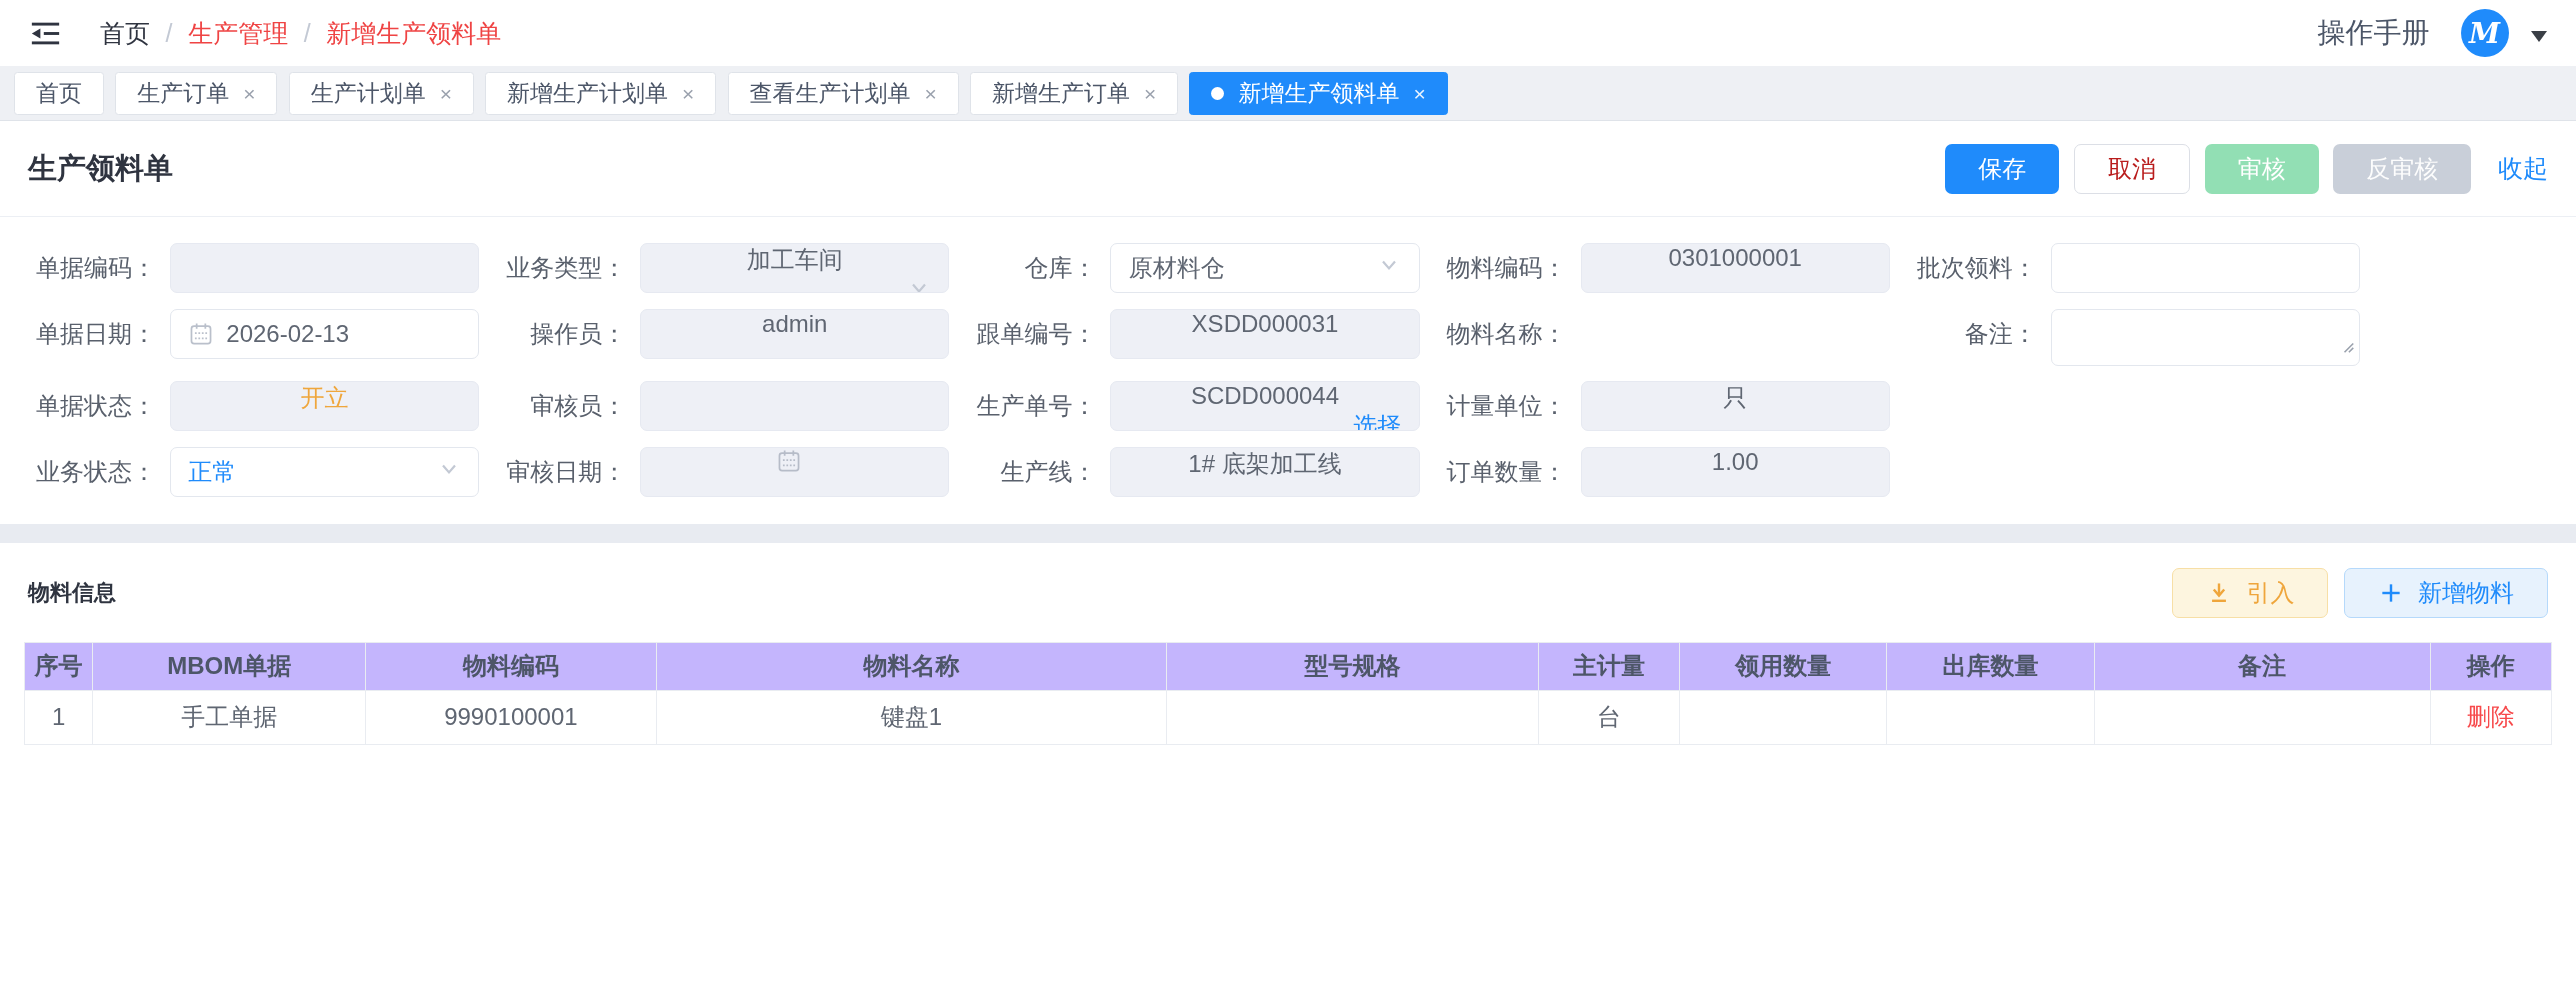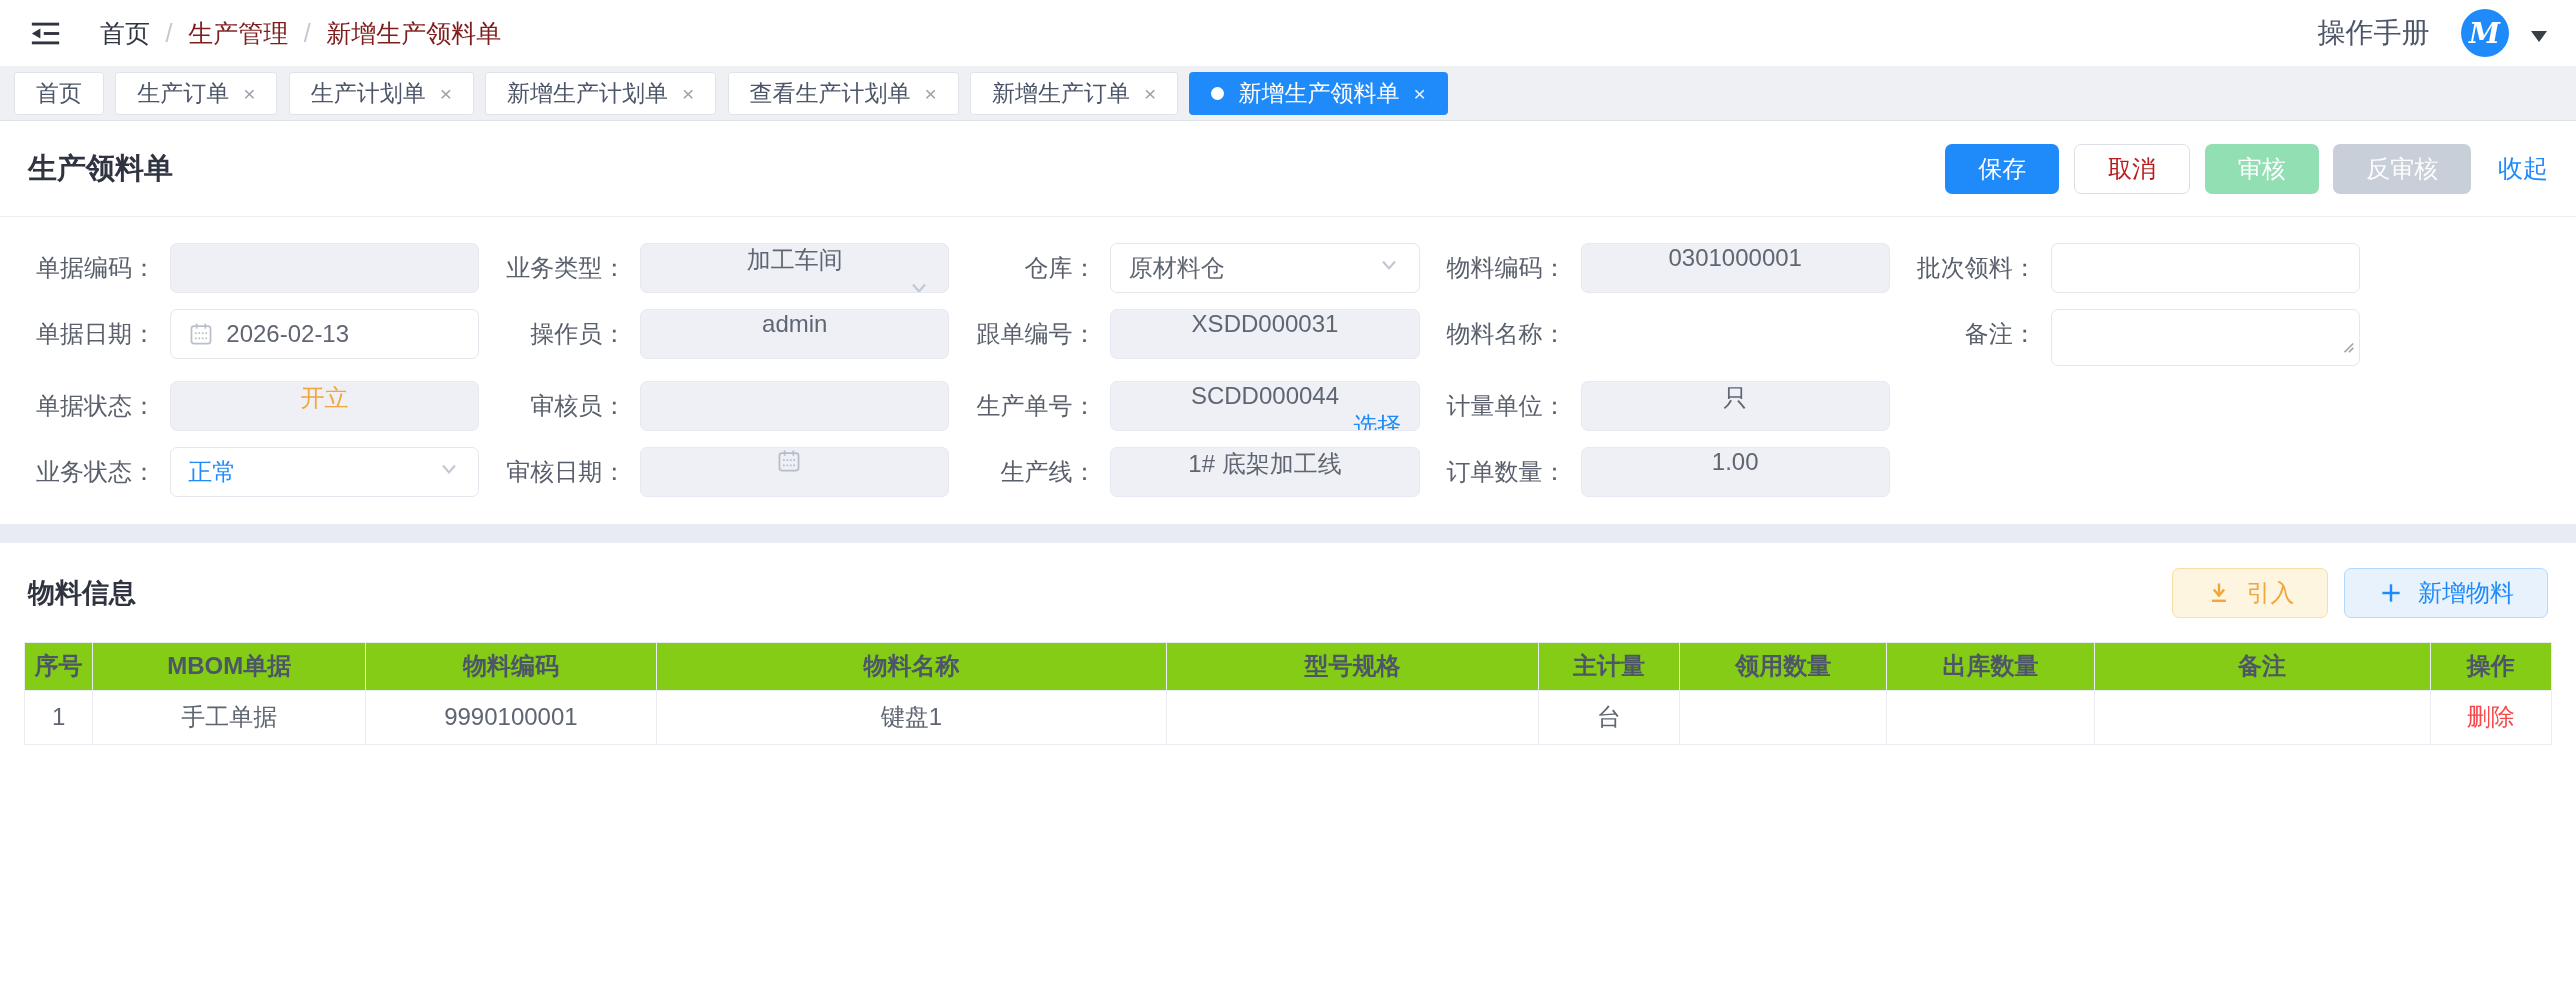--- a/index.html
+++ b/index.html
@@ -6,21 +6,21 @@
   html,body { width:2576px; height:991px; background:#fff; font-family:"Liberation Sans","DejaVu Sans",sans-serif; color:#5f6672; overflow:hidden; }
   .page { width:2576px; height:991px; display:flex; flex-direction:column; }
 
   
   .topbar { height:66px; background:#fff; display:flex; align-items:center; padding:0 29px; flex:none; }
   .collapse-btn { width:35px; height:29px; display:flex; align-items:center; cursor:pointer; }
   .breadcrumb { display:flex; align-items:center; margin-left:36px; font-size:25px; }
   .bc-home { color:#2f3440; font-weight:500; cursor:pointer; }
   .bc-sep { color:#c3c9d4; margin:0 15.6px; }
   .bc-sep::before { content:"/"; }
-  .bc-item { color:#7f1d1d; cursor:pointer; }
+  .bc-item { color:#ef4444; cursor:pointer; }
   .bc-item.current { cursor:default; }
   .topbar-right { margin-left:auto; display:flex; align-items:center; }
   .manual-link { font-size:28px; color:#4c5668; cursor:pointer; }
   .avatar { width:48px; height:48px; border-radius:50%; background:var(--primary,#1f8bfb); color:#fff; display:flex; align-items:center; justify-content:center; margin-left:31px; cursor:pointer; font-family:"DejaVu Serif",serif; font-style:italic; font-weight:bold; font-size:28px; }
   .caret-down { width:0; height:0; border-left:8.6px solid transparent; border-right:8.6px solid transparent; border-top:11.2px solid #3a3f46; margin-left:22.5px; margin-top:7px; cursor:pointer; }
 
   
   .tabstrip { height:55px; background:#eef0f4; border-bottom:1.7px solid #dfe3e9; display:flex; align-items:center; padding:0 0 0 14px; gap:11.2px; flex:none; }
   .tab { height:43px; background:#fff; border:0.9px solid #dfe3e9; border-radius:3.5px; display:inline-flex; align-items:center; padding:0 21px; font-size:23px; color:#4c5668; cursor:pointer; gap:14px; white-space:nowrap; }
   .tab-close { color:#9aa1ad; font-size:21px; line-height:1; cursor:pointer; }
@@ -56,28 +56,28 @@
   .resize-corner { position:absolute; right:4.3px; bottom:4.3px; }
   .text-orange { color:var(--warning,#efa63c); }
   .text-blue { color:var(--primary,#1f8bfb); }
   .inline-link { margin-left:auto; color:var(--primary,#1f8bfb); cursor:pointer; flex:none; font-size:24px; }
 
   .section-gap { height:19px; background:#e8ebf1; flex:none; }
 
   
   .materials-card { flex:1; padding-top:12px; }
   .mat-head { height:76px; display:flex; align-items:center; padding:0 28px; }
-  .mat-title { font-size:27px; font-weight:600; color:#2f3440; }
+  .mat-title { font-size:22px; font-weight:600; color:#2f3440; }
   .mat-actions { margin-left:auto; display:flex; gap:15.6px; }
   .btn-warn-light { background:var(--warning_light_bg,#fdf5df); border:1.7px solid var(--warning_light_border,#f7dfa6); color:var(--warning,#efa63c); gap:14px; }
   .btn-blue-light { background:var(--primary_light_bg,#e7f2fd); border:1.7px solid var(--primary_light_border,#b5d9fb); color:var(--primary,#1f8bfb); gap:14px; }
 
   .table-wrap { margin:10.4px 24px 0; }
   table { width:100%; border-collapse:collapse; table-layout:fixed; }
-  th { background:#84cc16; color:#4d5668; font-size:24px; font-weight:600; height:48px; border:0.9px solid #e9ecf1; text-align:center; }
+  th { background:#c4b5fd; color:#4d5668; font-size:24px; font-weight:600; height:48px; border:0.9px solid #e9ecf1; text-align:center; }
   td { height:54px; border:0.9px solid #e9ecf1; font-size:24px; color:#5f6672; text-align:center; background:#fff; }
   .delete-link { color:var(--danger,#f7494b); cursor:pointer; }
 </style>
 </head>
 <body>
 
 <div class="page">
 
   <header class="topbar">
     <span class="collapse-btn">

